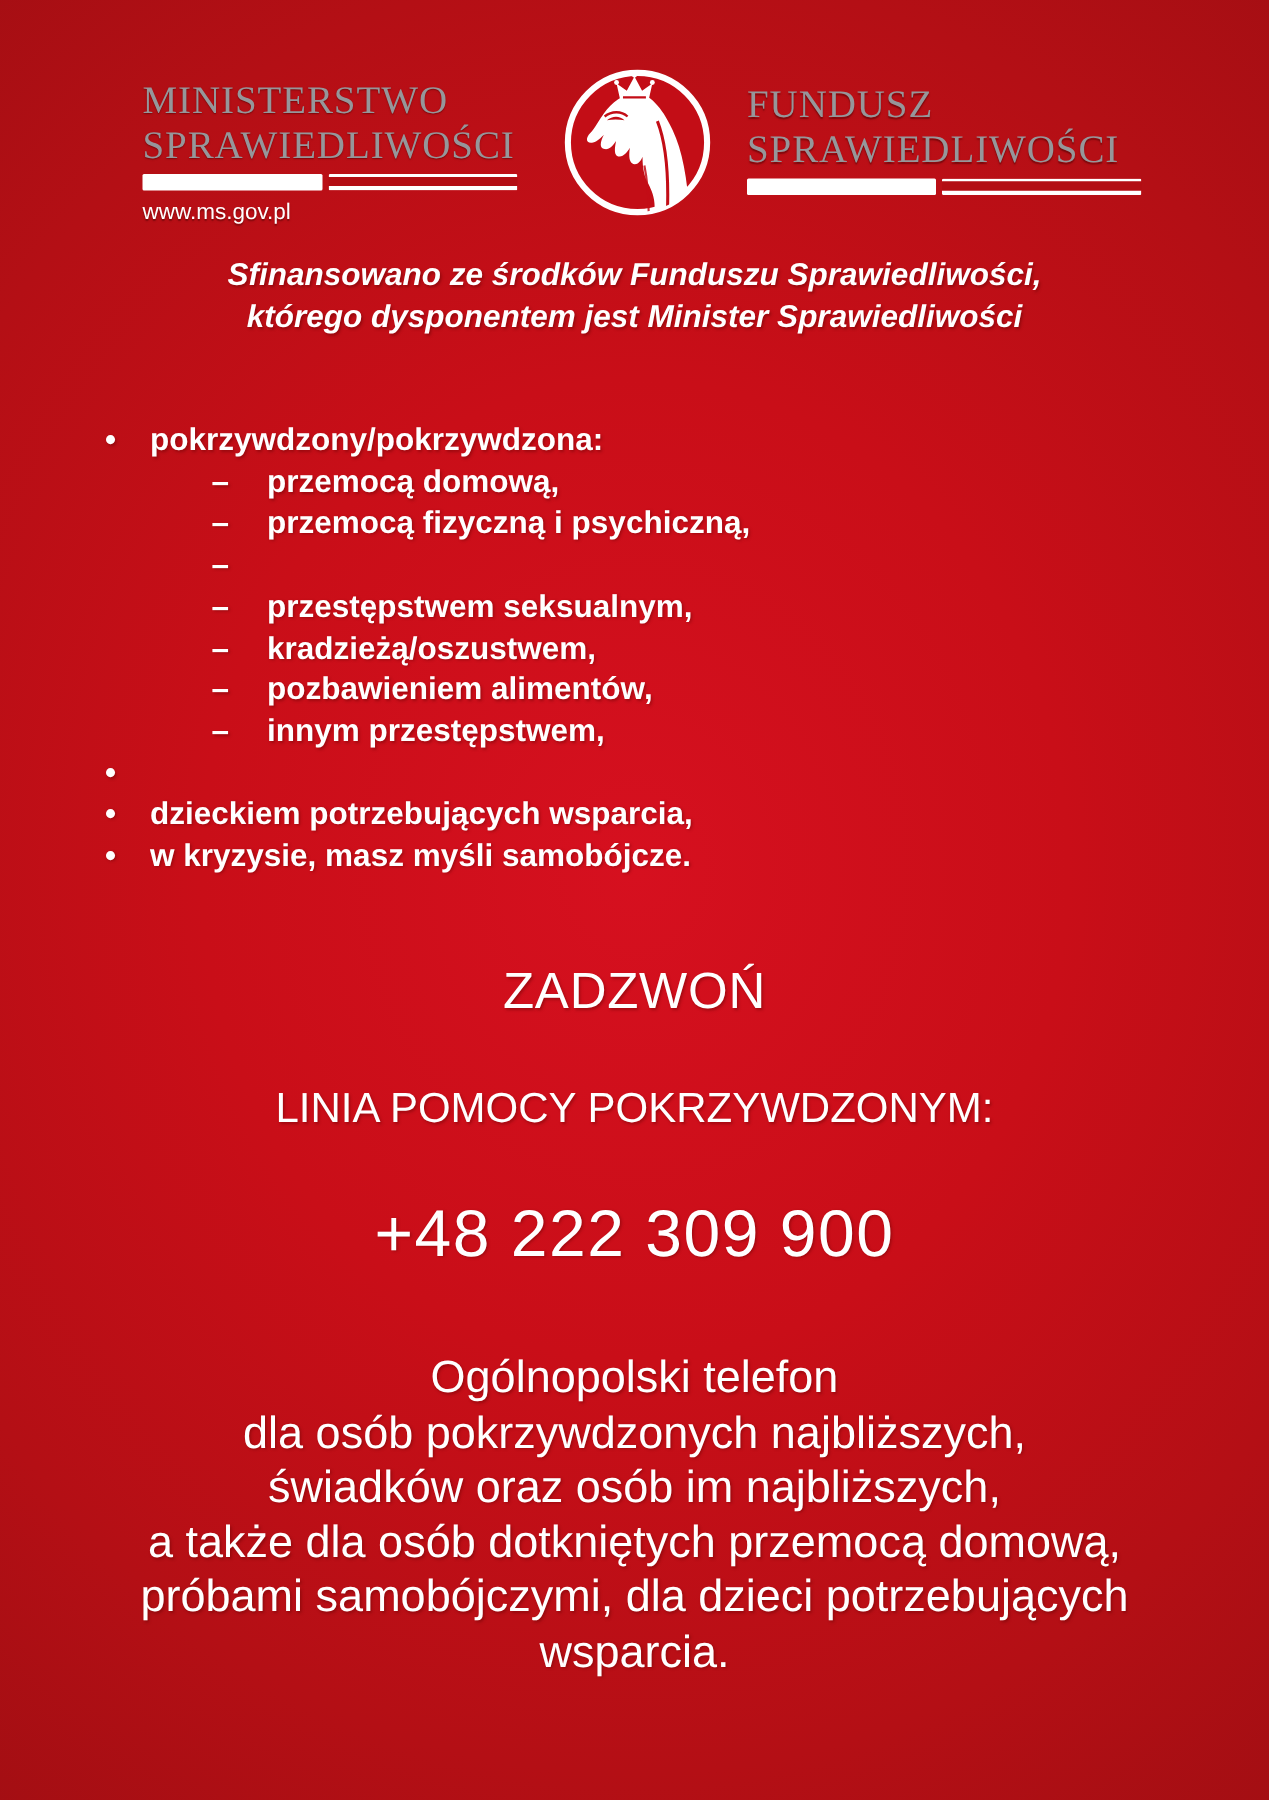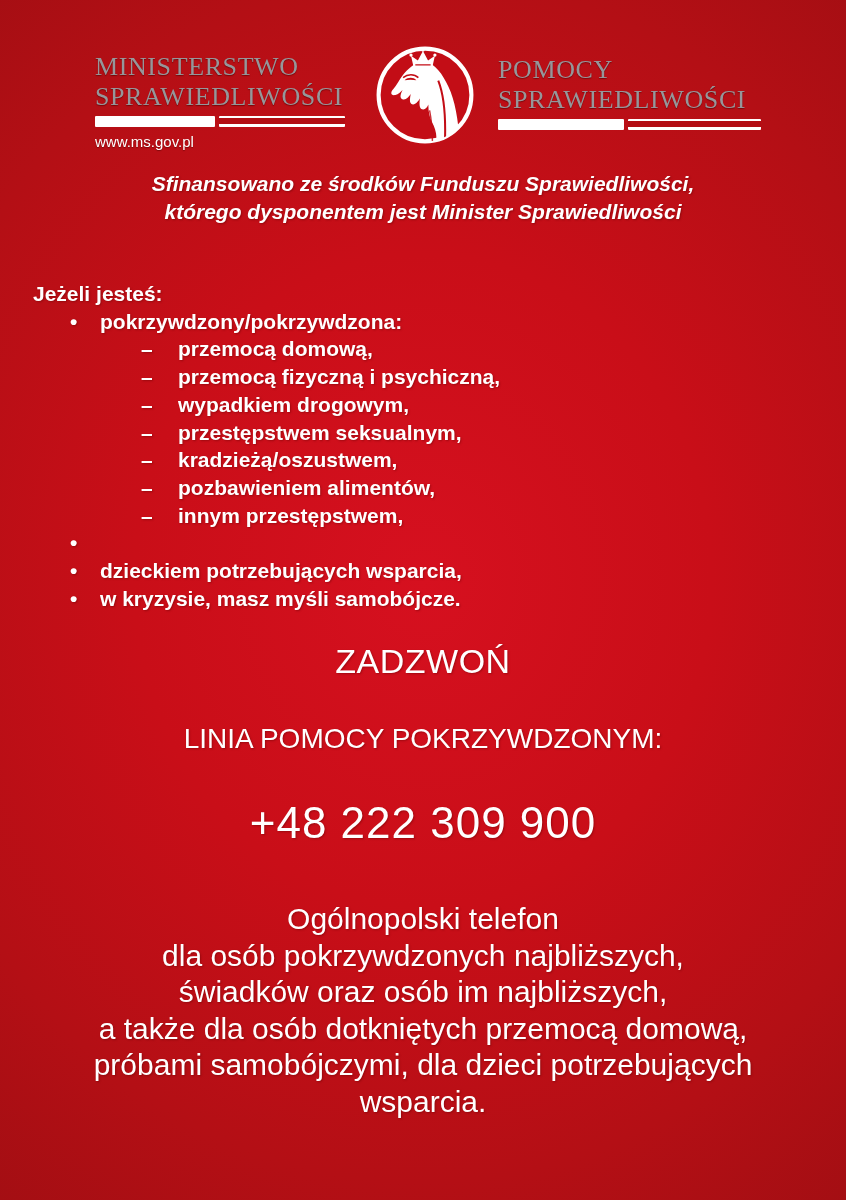--- a/index.html
+++ b/index.html
@@ -130,54 +130,52 @@
           <path d="M30 35.5 C33.5 32.3 38.5 32.3 41.5 35.5 C38 34.8 33.5 34.8 30 35.5 Z" fill="#c30d16"></path>
           <path d="M28.5 33 C33 29.3 39.5 29.3 43.5 33" stroke="#c30d16" stroke-width="1.5" fill="none"></path>
 
           <path d="M63 36 C68.5 50 70.5 72 69.5 97" stroke="#c30d16" stroke-width="2" fill="none"></path>
           <path d="M54.5 65 C56.5 75 57.3 86 57.3 97" stroke="#c30d16" stroke-width="1.4" fill="none" opacity="0.85"></path>
         </g>
       </svg>
     </div>
 
     <div class="brand brand-right">
-      <div class="brand-line">POMOCY</div>
+      <div class="brand-line">FUNDUSZ</div>
       <div class="brand-line">SPRAWIEDLIWOŚCI</div>
       <div class="flag-stripe">
         <span class="stripe-white"></span>
         <span class="stripe-red"></span>
       </div>
     </div>
   </div>
 
   <div class="funding-note">
     <div>Sfinansowano ze środków Funduszu Sprawiedliwości,</div>
     <div>którego dysponentem jest Minister Sprawiedliwości</div>
   </div>
 
   <div class="conditions">
-    <div>Jeżeli jesteś:</div>
     <ul>
       <li>
         <div class="row">
           <span class="mk m1">•</span>
           <span>pokrzywdzony/pokrzywdzona:</span>
         </div>
         <ul>
           <li class="row">
             <span class="mk m2">–</span>
             <span>przemocą domową,</span>
           </li>
           <li class="row">
             <span class="mk m2">–</span>
             <span>przemocą fizyczną i psychiczną,</span>
           </li>
           <li class="row">
             <span class="mk m2">–</span>
-            <span>wypadkiem drogowym,</span>
           </li>
           <li class="row">
             <span class="mk m2">–</span>
             <span>przestępstwem seksualnym,</span>
           </li>
           <li class="row">
             <span class="mk m2">–</span>
             <span>kradzieżą/oszustwem,</span>
           </li>
           <li class="row">

